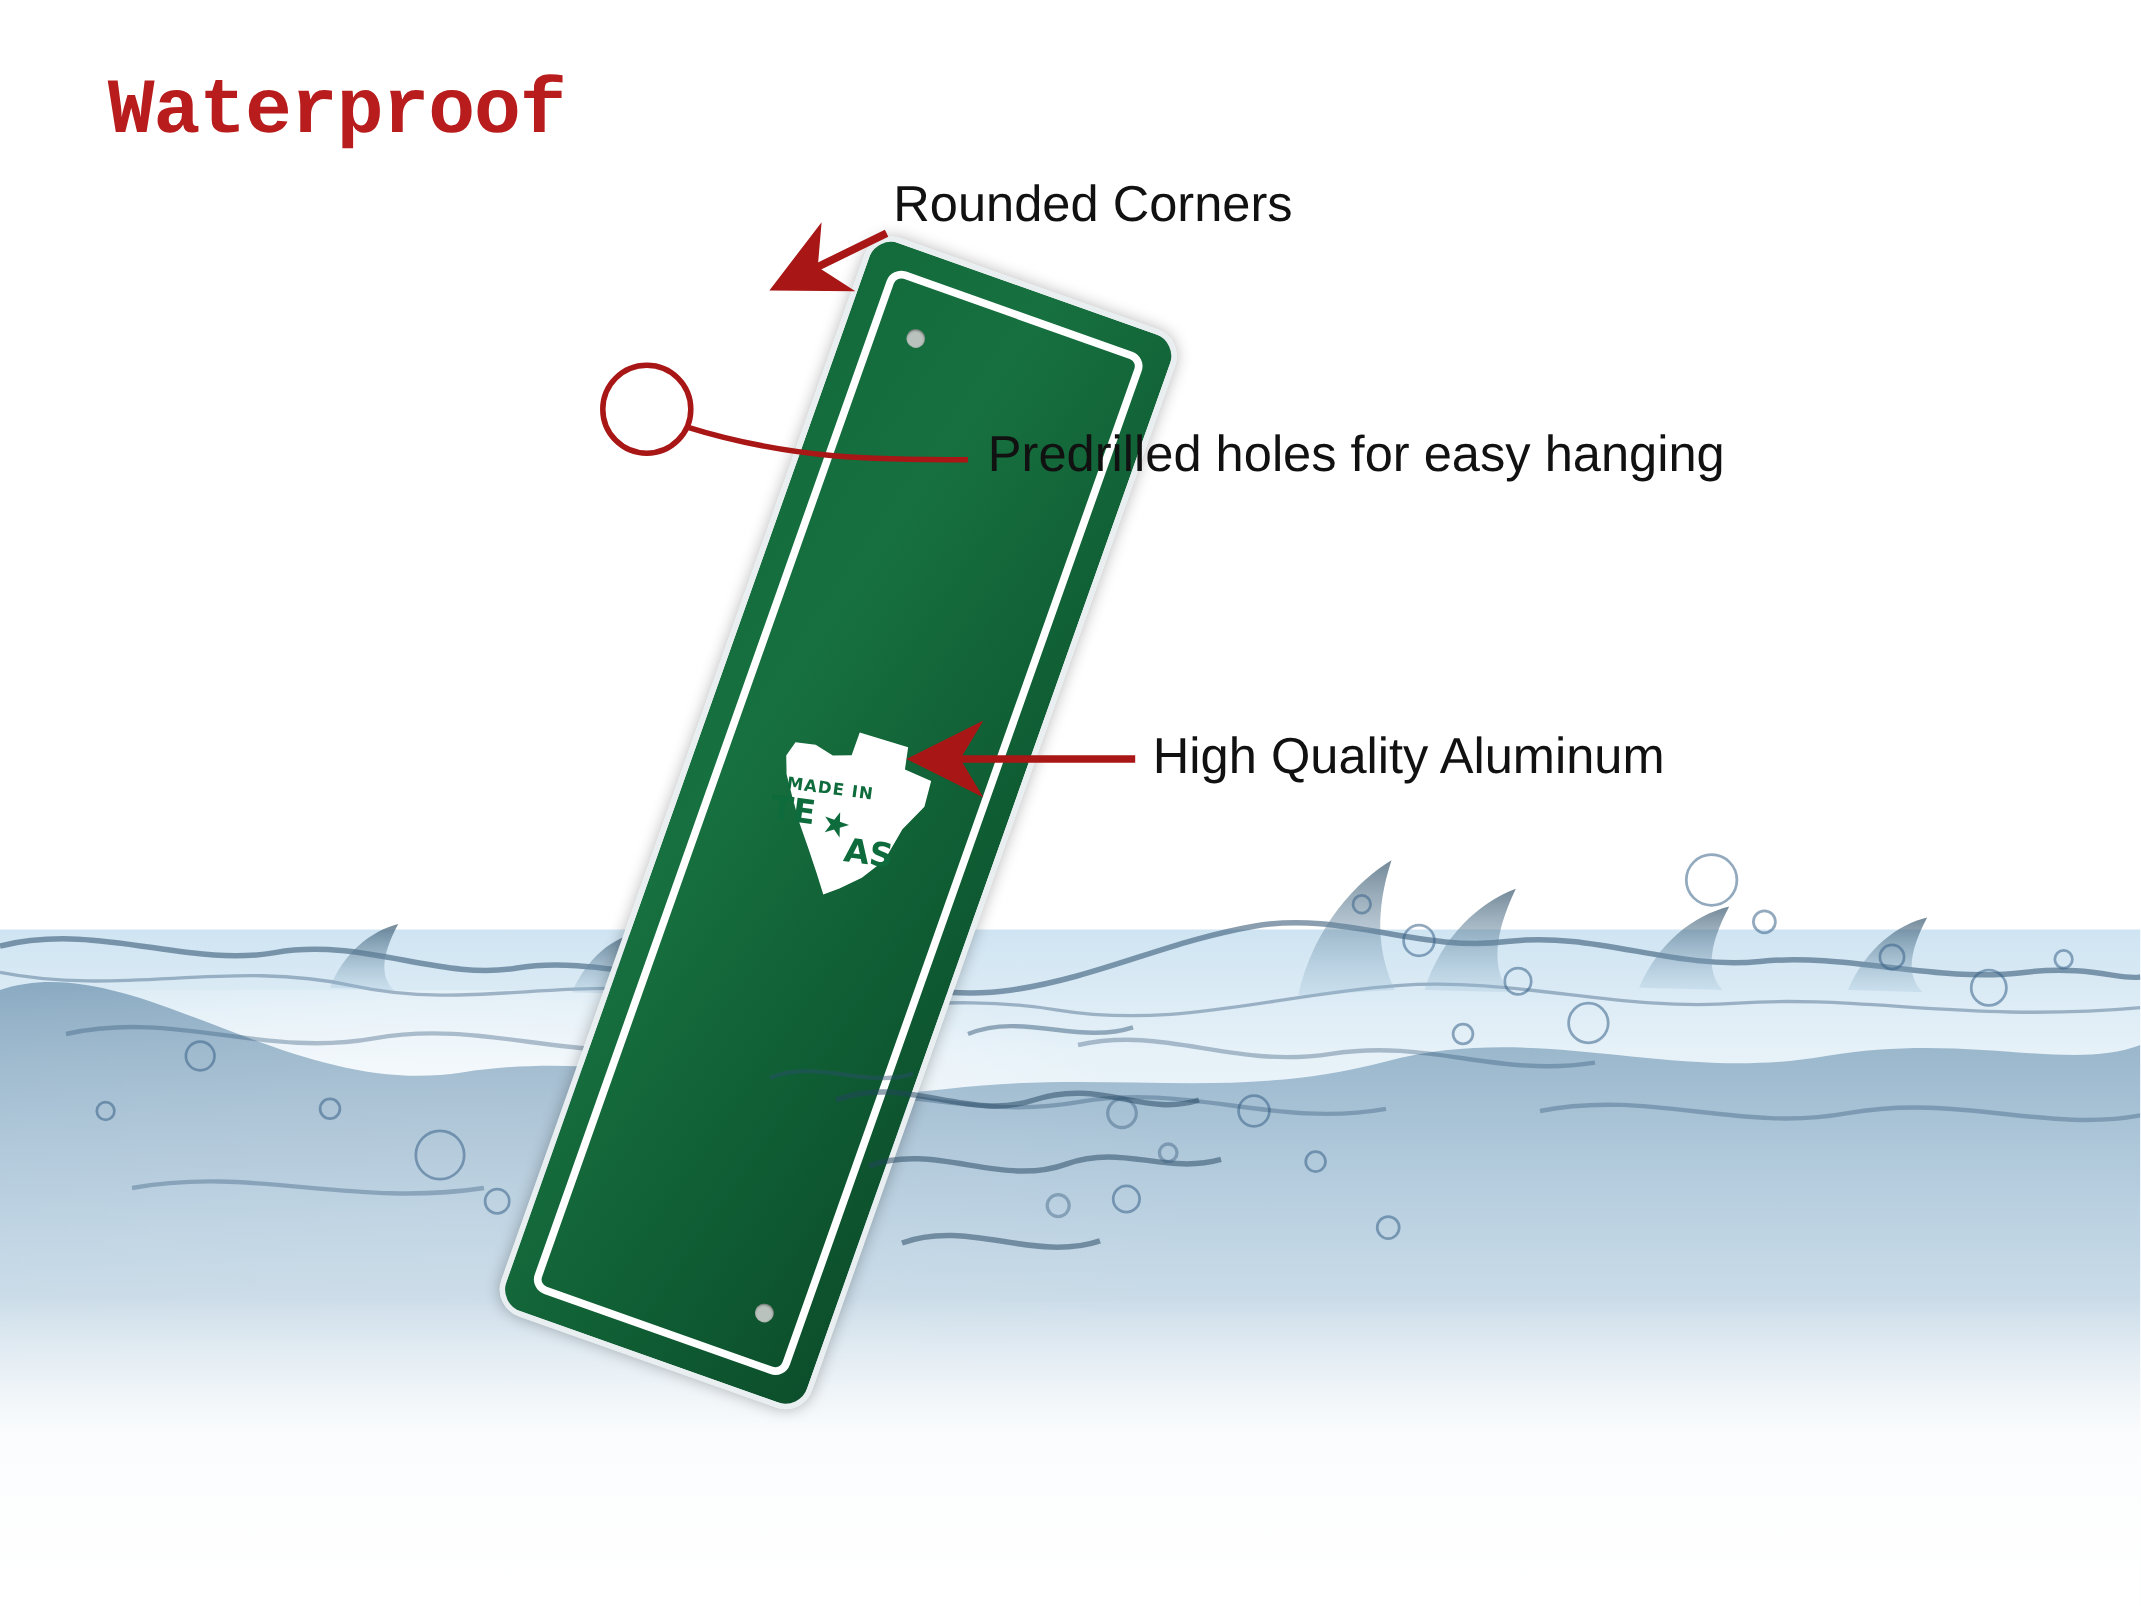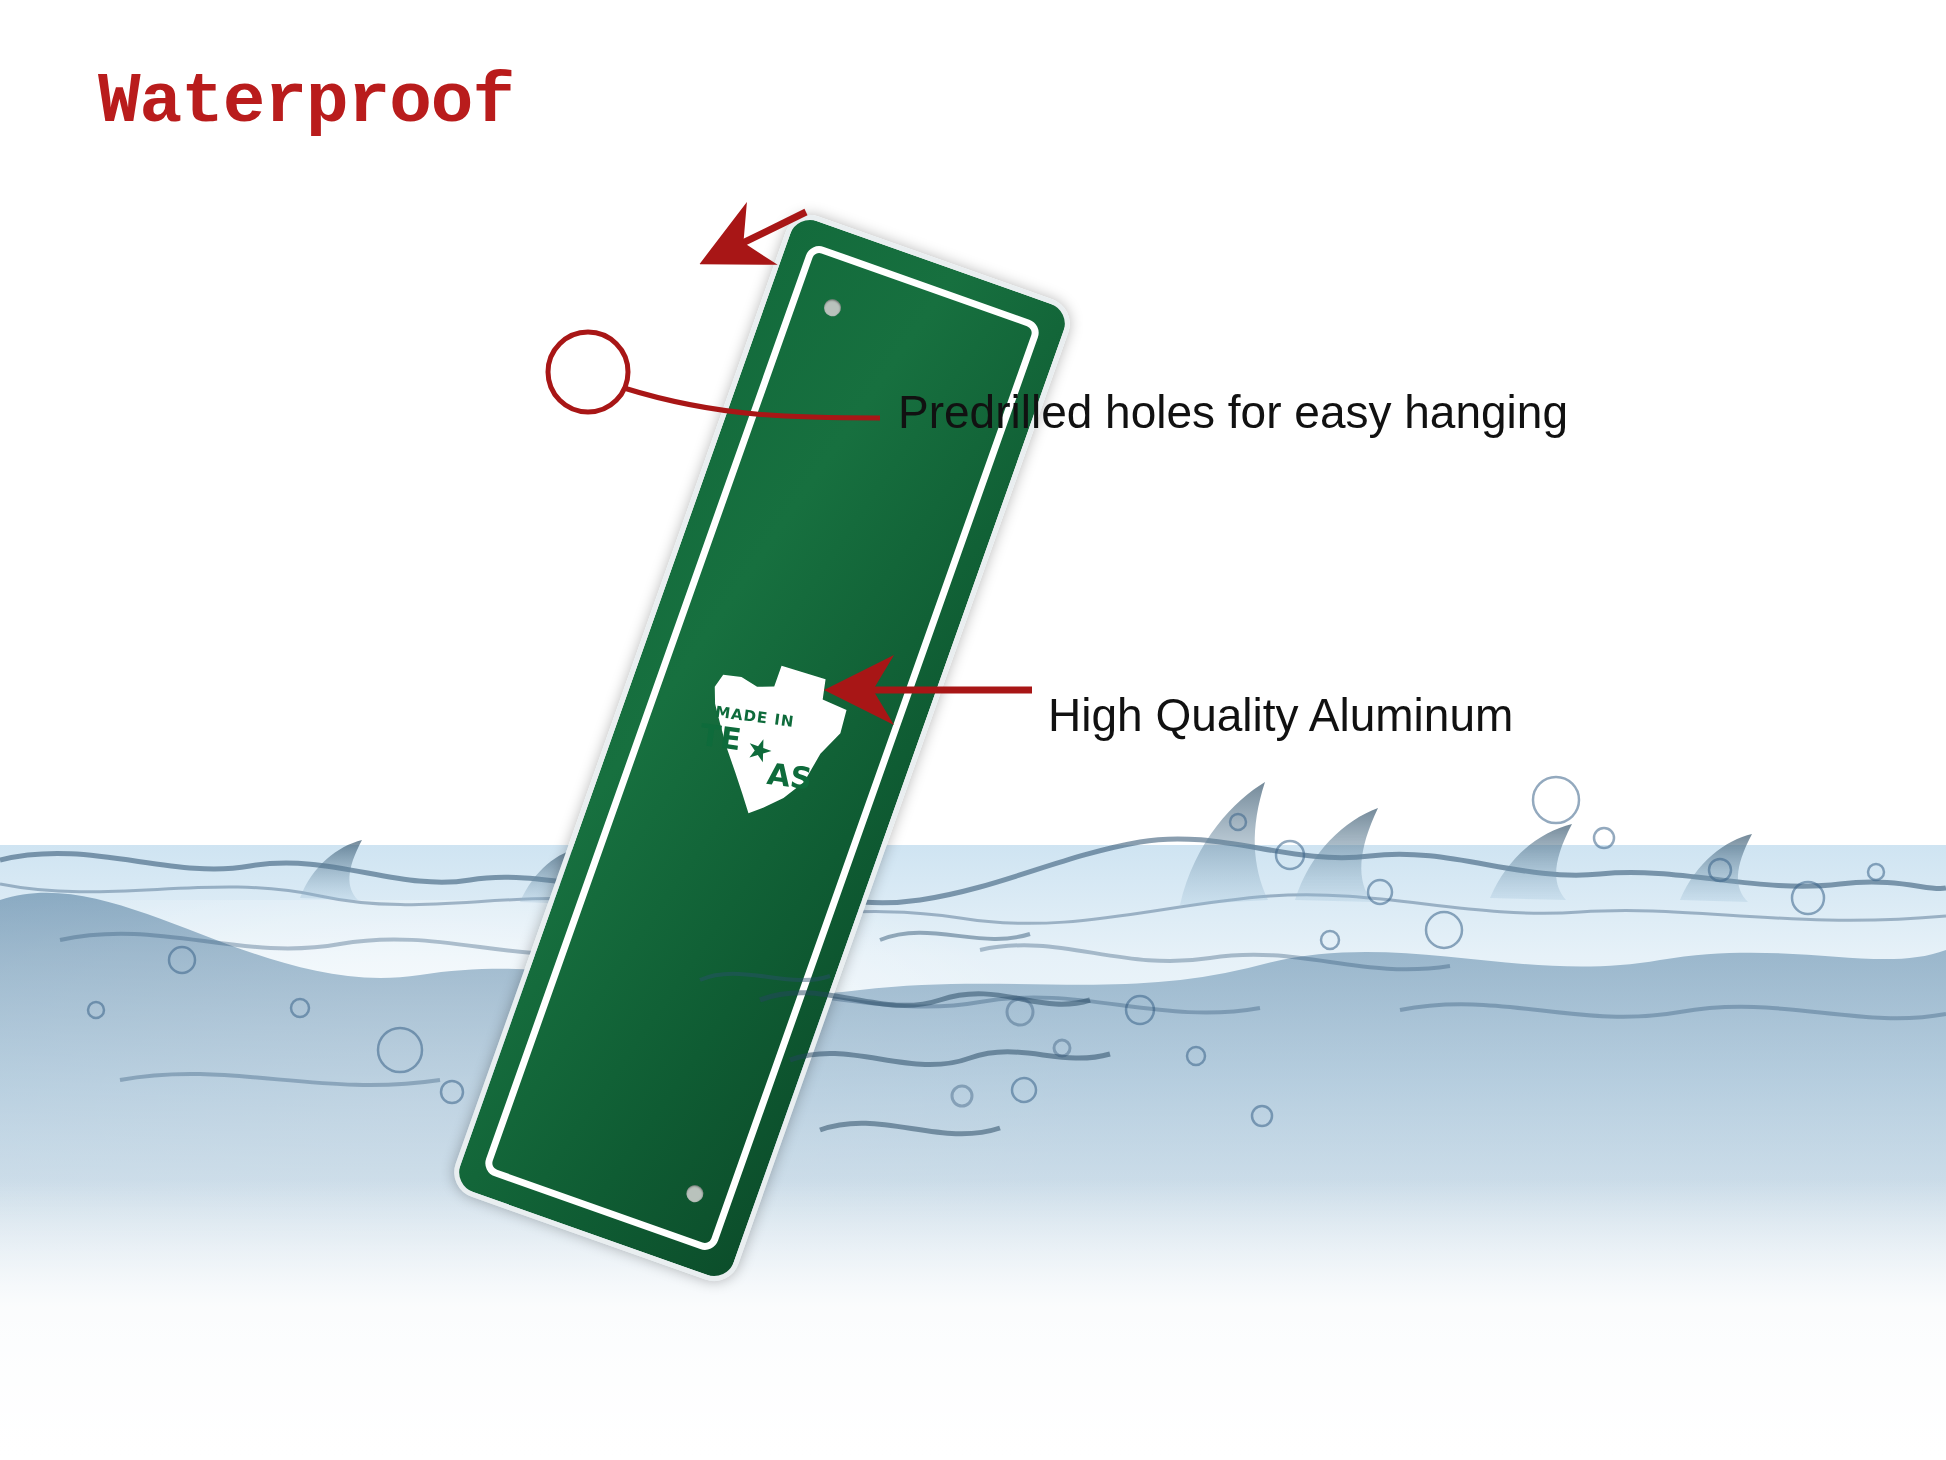--- a/index.html
+++ b/index.html
@@ -163,21 +163,21 @@
   
   .label {
     position: absolute;
     color: #111111;
     font-size: 46px;
     font-family: "Liberation Sans", sans-serif;
     white-space: nowrap;
   }
   .label-rounded { left: 812px; top: 158px; }
   .label-holes   { left: 898px; top: 385px; text-align: center; }
-  .label-alum    { left: 1048px; top: 688px; }
+  .label-alum    { left: 1048px; top: 660px; }
 
   .title {
     position: absolute;
     left: 98px;
     top: 62px;
     color: #b91c1c;
     font-size: 71px;
     font-weight: bold;
     font-family: Liberation Mono, monospace;
     letter-spacing: -1px;
@@ -311,20 +311,21 @@
       <g opacity="0.4" fill="none" stroke="#35587a" stroke-width="3">
         <circle cx="1020" cy="1012" r="13"></circle>
         <circle cx="1062" cy="1048" r="8"></circle>
         <circle cx="962" cy="1096" r="10"></circle>
       </g>
     </svg>
   </div>
 
   <div class="title">Waterproof</div>
 
+  <div class="label label-rounded">Rounded Corners</div>
   <div class="label label-holes">Predrilled holes for easy hanging</div>
   <div class="label label-alum">High Quality Aluminum</div>
 
   <svg class="anno-svg" viewBox="0 0 1946 1460">
     <defs>
       <marker id="arrowRed" markerWidth="10" markerHeight="10" refX="8" refY="5" orient="auto" markerUnits="strokeWidth">
         <path d="M0,0 L10,5 L0,10 L3,5 Z" fill="#a81616"></path>
       </marker>
     </defs>
 

